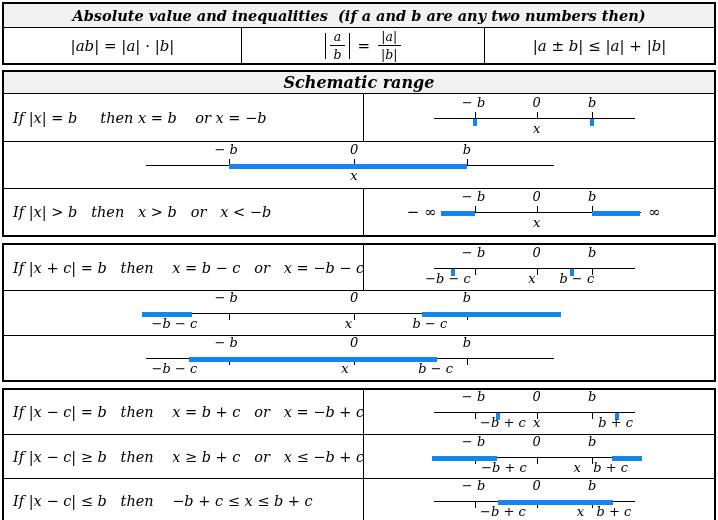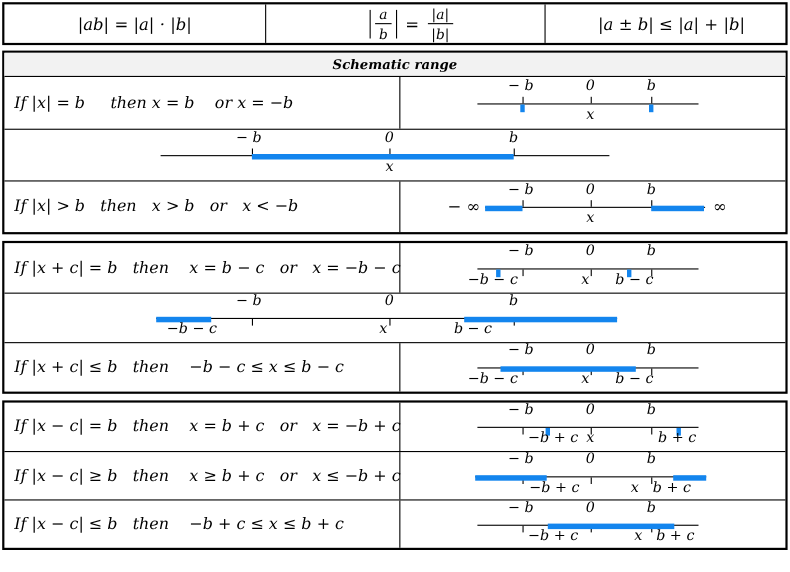--- a/index.html
+++ b/index.html
@@ -15,39 +15,39 @@
   .gap5 { height: 5px; } .gap6 { height: 6px; }
 
   
   .t1-title {
     height: 24px; border-bottom: 1px solid #000;
     background: var(--hdr-bg);
     display: flex; align-items: center; justify-content: center;
     font-style: italic; font-weight: bold; font-size: 14.5px;
     white-space: pre;
   }
-  .t1-cells { display: flex; height: 35px; gap: 11px; }
+  .t1-cells { display: flex; height: 35px; }
   .t1-cell {
     display: flex; align-items: center; justify-content: center;
     font-style: italic; font-size: 15px; white-space: pre;
   }
   .t1-c1 { width: 238px; border-right: 1px solid #000; }
   .t1-c2 { width: 243px; border-right: 1px solid #000; }
   .t1-c3 { flex: 1; }
   .vbar { width: 1px; height: 26px; background: #000; display: inline-block; margin: 0 2px; }
   .frac { display: inline-block; text-align: center; font-size: 12.5px; vertical-align: middle; margin: 0 2px; }
   .frac .num { display: block; border-bottom: 1px solid #000; padding: 0 3px 1px; }
   .frac .den { display: block; padding: 1px 3px 0; }
   .eqsign { margin: 0 6px; font-size: 15px; }
 
   
   .hdr-row { display: flex; height: 22px; background: var(--hdr-bg); border-bottom: 1px solid #000; }
   .hdr-cell {
     display: flex; align-items: center; justify-content: center;
-    font-style: italic; font-weight: bold; font-size: 12px;
+    font-style: italic; font-weight: bold; font-size: 16px;
   }
   .trow { display: flex; }
   .trow + .trow { border-top: 1px solid #000; }
   .cell-left {
     width: 360px; border-right: 1px solid #000;
     display: flex; align-items: center;
     padding-left: 9px;
     font-style: italic; font-size: 14.5px; white-space: pre;
   }
   .cell-right { flex: 1; display: flex; align-items: center; }
@@ -62,20 +62,21 @@
   .dtop  { position: absolute; top: -2px; transform: translateX(-50%); font-size: 13px; white-space: pre; }
   .dbot  { position: absolute; top: 24px; transform: translateX(-50%); font-size: 13px; white-space: pre; }
   .dbtick { position: absolute; top: 22px; width: 4px; height: 7px; background: var(--blue); transform: translateX(-50%); }
   .dbbar  { position: absolute; top: 20px; height: 5px; background: var(--blue); }
   .dside  { position: absolute; top: 12px; transform: translateX(-50%); font-size: 15px; font-style: normal; white-space: pre; }
 </style>
 </head>
 <body>
 
 <div class="tbl">
+  <div class="t1-title">Absolute value and inequalities  (if a and b are any two numbers then)</div>
   <div class="t1-cells">
     <div class="t1-cell t1-c1">|ab| = |a| · |b|</div>
     <div class="t1-cell t1-c2">
       <span class="vbar"></span><span class="frac"><span class="num">a</span><span class="den">b</span></span><span class="vbar"></span><span class="eqsign">=</span><span class="frac"><span class="num">|a|</span><span class="den">|b|</span></span>
     </div>
     <div class="t1-cell t1-c3">|a ± b| ≤ |a| + |b|</div>
   </div>
 </div>
 
 <div class="gap5"></div>
@@ -171,21 +172,20 @@
           <div class="dtop" style="left: 65.2%;">b</div>
           <div class="dbbar" style="left: 19.5%; width: 7%;"></div>
           <div class="dbbar" style="left: 58.9%; width: 19.6%;"></div>
           <div class="dbot" style="left: 24%;">−b − c</div>
           <div class="dbot" style="left: 48.5%;">x</div>
           <div class="dbot" style="left: 60%;">b − c</div>
         </div>
       </div>
   </div>
   <div class="trow h45">
-    <div class="cell-left">If |x + c| ≤ b   then    −b − c ≤ x ≤ b − c</div>
     <div class="cell-right">
         <div class="diag">
           <div class="dline" style="left: 20%; width: 57.5%;"></div>
           <div class="dtick down" style="left: 31.7%;"></div>
           <div class="dtick down" style="left: 49.3%;"></div>
           <div class="dtick down" style="left: 65.2%;"></div>
           <div class="dtop" style="left: 31.3%;">− b</div>
           <div class="dtop" style="left: 49.3%;">0</div>
           <div class="dtop" style="left: 65.2%;">b</div>
           <div class="dbbar" style="left: 26%; width: 35%;"></div>

